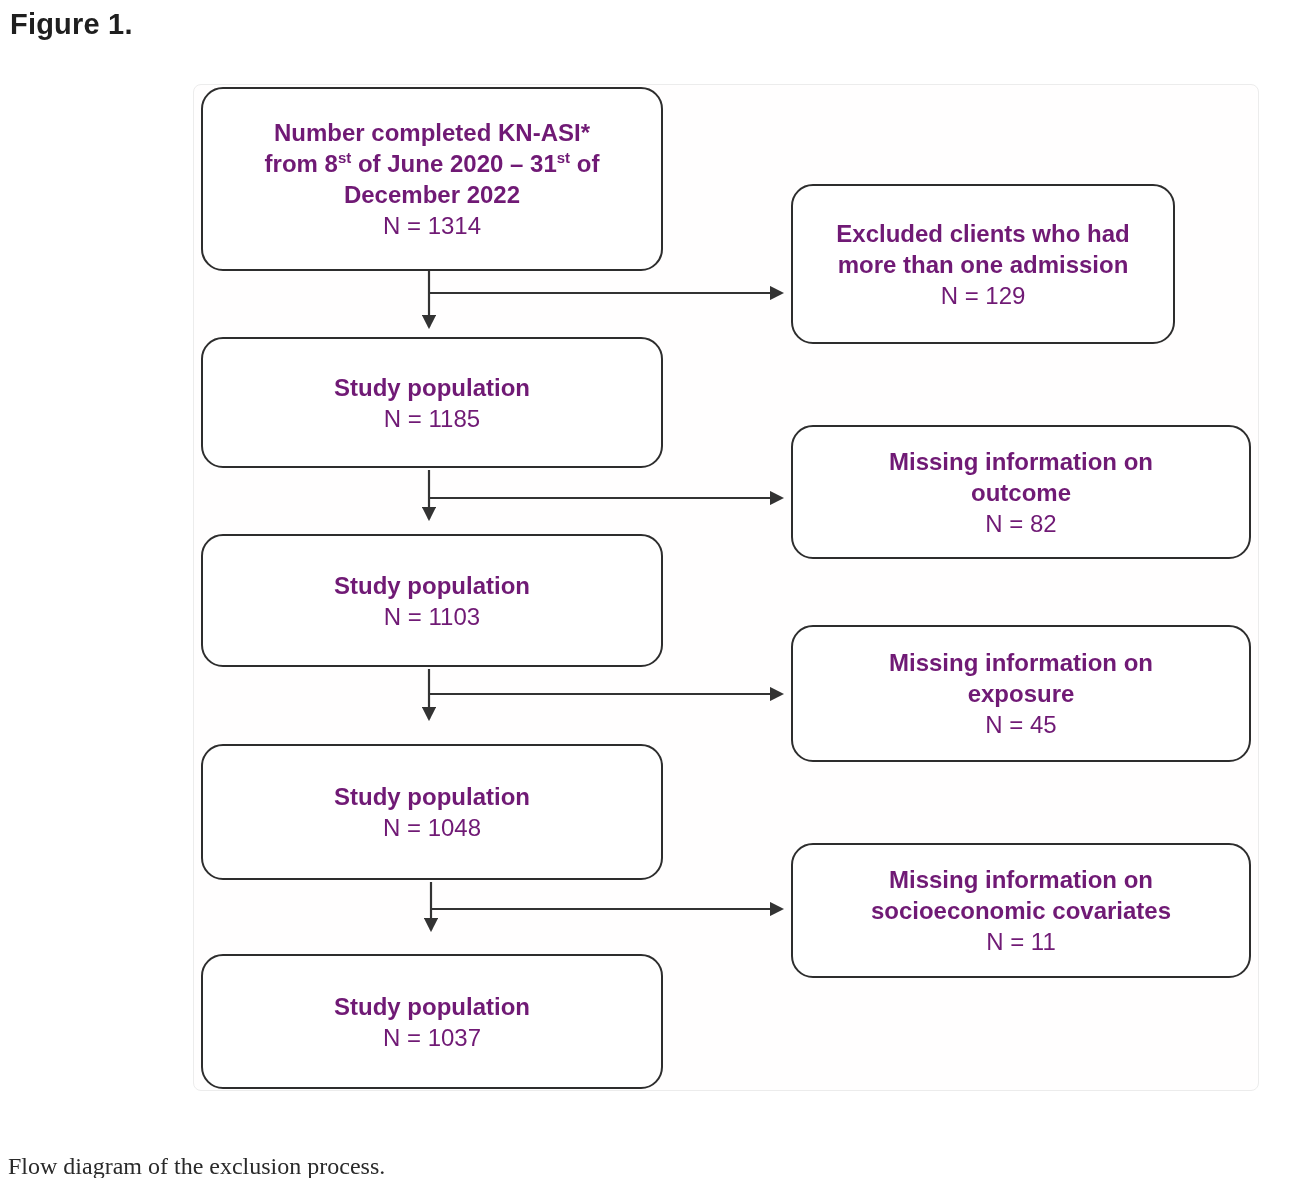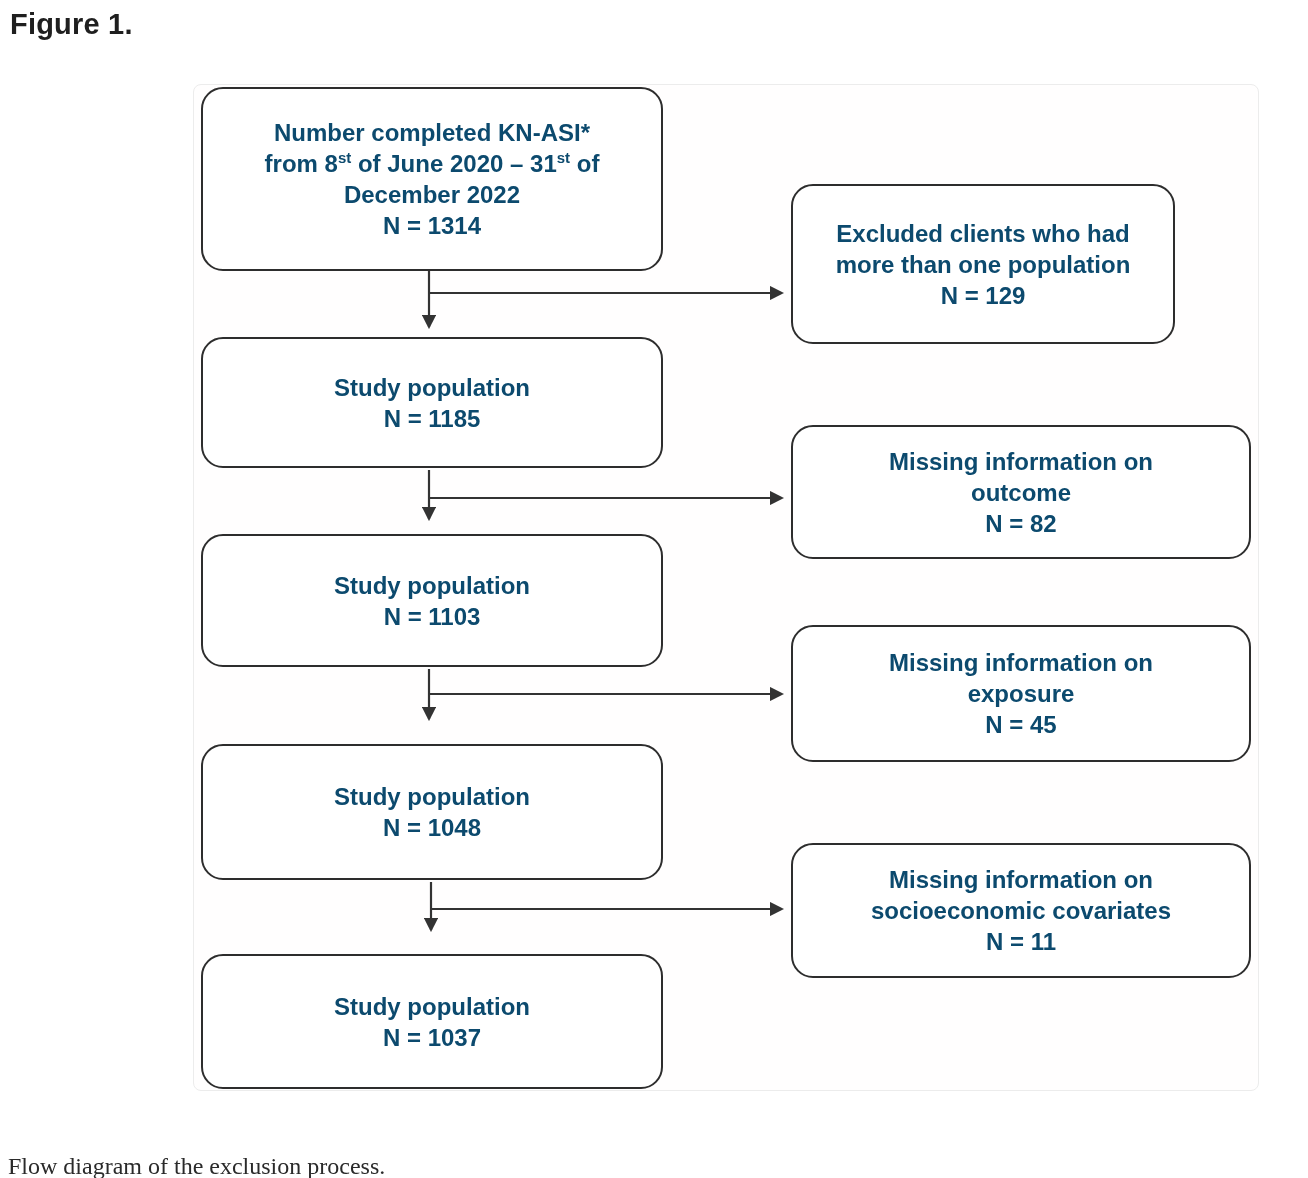--- a/index.html
+++ b/index.html
@@ -28,24 +28,24 @@
     pointer-events: none;
   }
   .fbox {
     position: absolute;
     background: #ffffff;
     border: 2.5px solid #2d2d2d;
     border-radius: 22px;
     display: flex; flex-direction: column;
     justify-content: center; align-items: center;
     text-align: center;
-    font-size: 24px; font-weight: 700; color: #0c4a6e;
+    font-size: 24px; font-weight: 700; color: #701a75;
     line-height: 31px;
   }
-  .fbox .n-line { font-weight: 700; text-align: right; }
+  .fbox .n-line { font-weight: 400; text-align: right; }
   .fbox sup {
     font-size: 15px; font-weight: 700;
     vertical-align: super; line-height: 0; text-align: right;
   }
   .b1 { left: 7px;  top: 2px;   width: 462px; height: 184px; }
   .b2 { left: 7px;  top: 252px; width: 462px; height: 131px; }
   .b3 { left: 7px;  top: 449px; width: 462px; height: 133px; }
   .b4 { left: 7px;  top: 659px; width: 462px; height: 136px; }
   .b5 { left: 7px;  top: 869px; width: 462px; height: 135px; }
   .r1 { left: 597px; top: 99px;  width: 384px; height: 160px; }
@@ -102,21 +102,21 @@
     <div>Study population</div>
     <div class="n-line">N = 1048</div>
   </div>
   <div class="fbox b5">
     <div>Study population</div>
     <div class="n-line">N = 1037</div>
   </div>
 
   <div class="fbox r1">
     <div>Excluded clients who had</div>
-    <div>more than one population</div>
+    <div>more than one admission</div>
     <div class="n-line">N = 129</div>
   </div>
   <div class="fbox r2">
     <div>Missing information on</div>
     <div>outcome</div>
     <div class="n-line">N = 82</div>
   </div>
   <div class="fbox r3">
     <div>Missing information on</div>
     <div>exposure</div>

